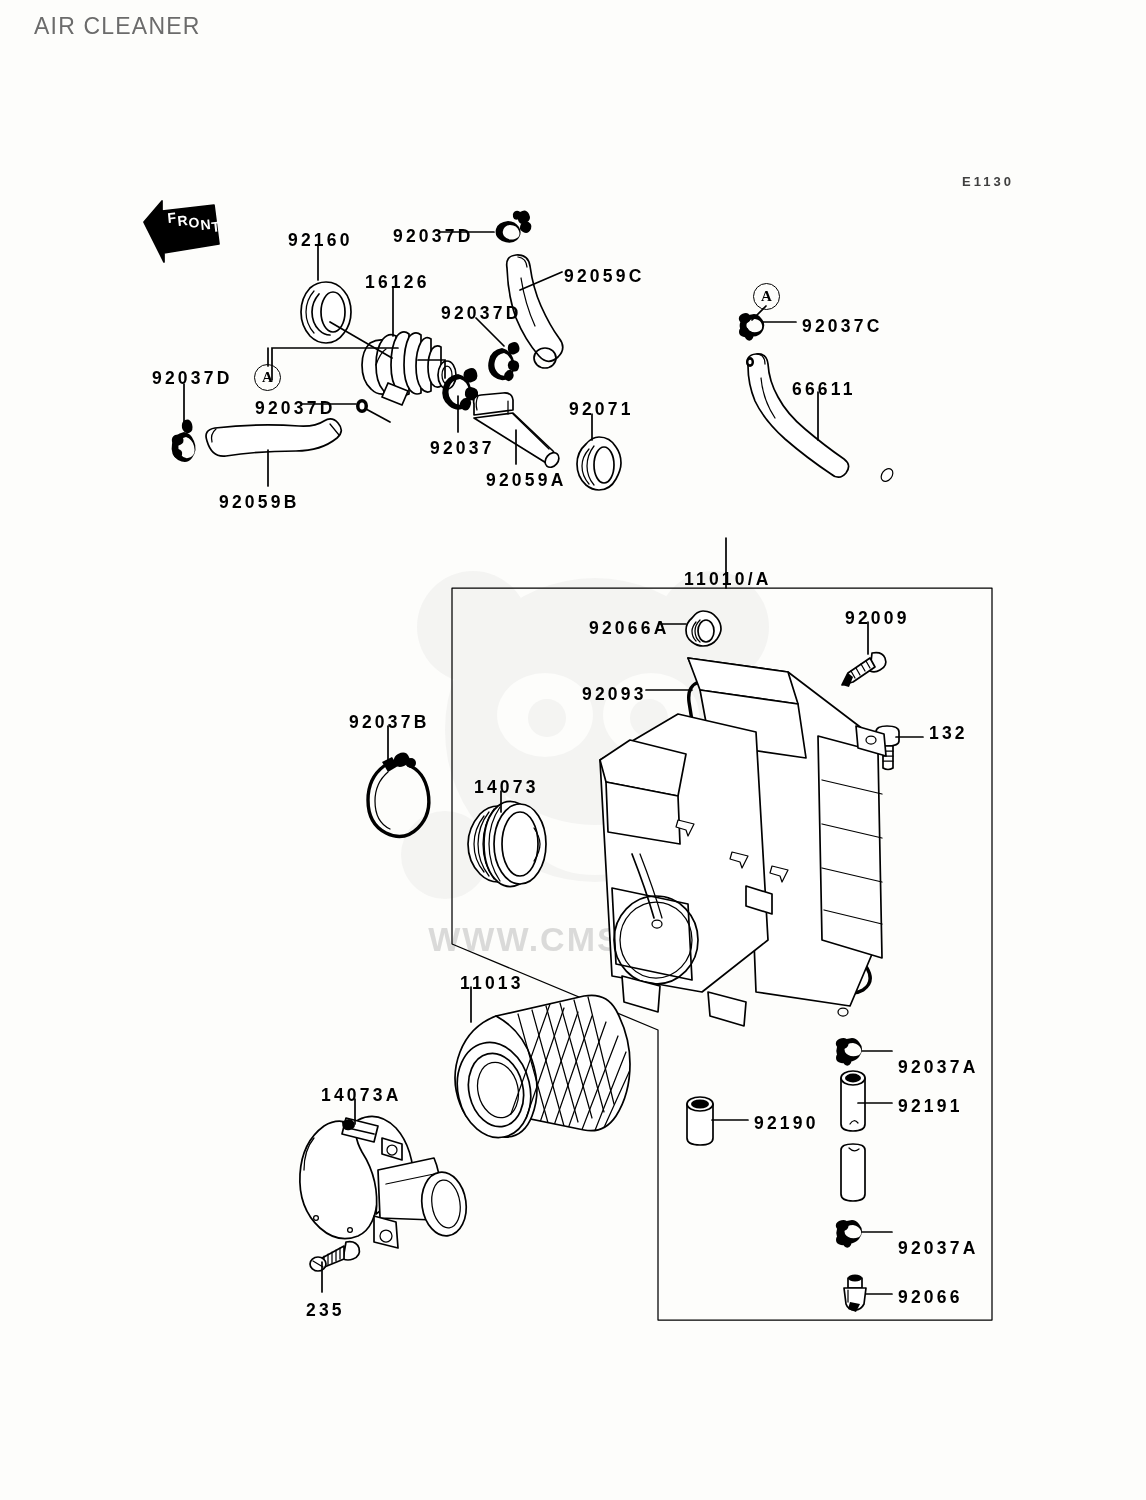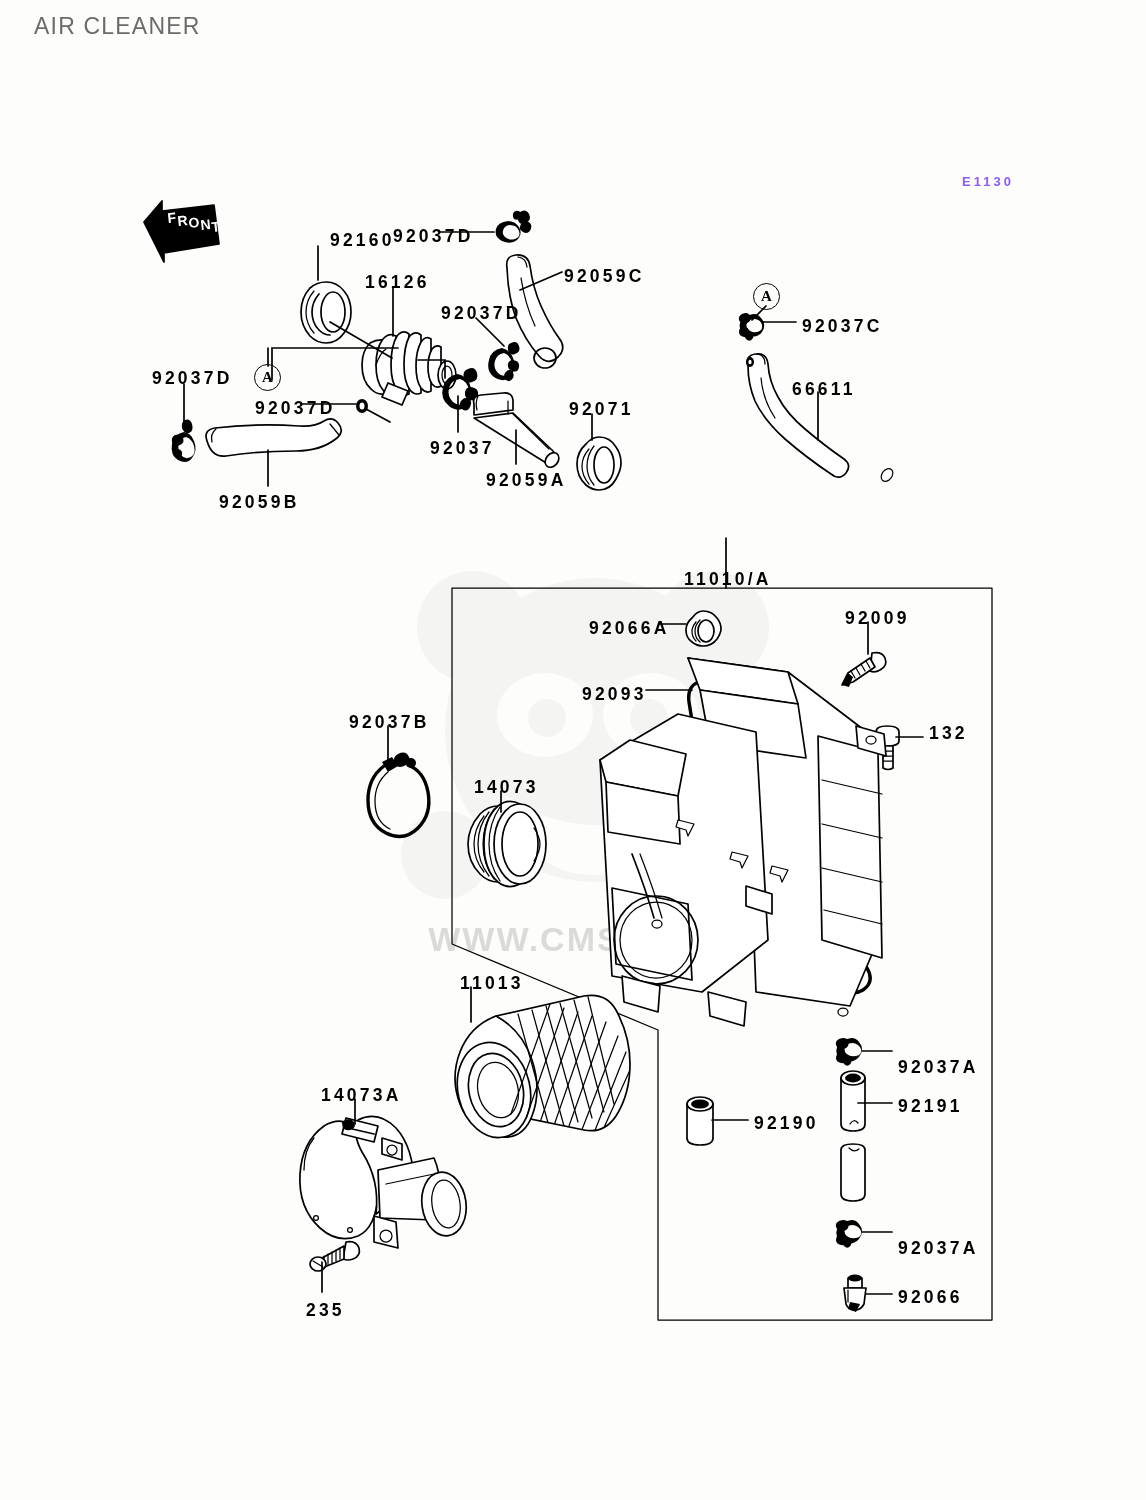--- a/index.html
+++ b/index.html
@@ -13,21 +13,21 @@
   }
   #stage{position:relative;width:1146px;height:1500px;border-radius:7px;}
 
   .page-title{
     position:absolute; left:34px; top:13px;
     font-size:23px; letter-spacing:1.2px;
     color:#6b6b6b; font-weight:400; white-space:nowrap;
   }
   .sheet-code{
     position:absolute; left:962px; top:174px;
-    font-size:13px; letter-spacing:3px; color:#8b5cf6;
+    font-size:13px; letter-spacing:3px; color:#404040;
     font-weight:700; white-space:nowrap;text-align:right;
   }
   .footer-cta{
     position:absolute; left:0; top:1438px; width:1146px;
     text-align:center; color:#c4131a; font-size:40px;
     font-family:"Liberation Sans", sans-serif; font-weight:700;
     letter-spacing:0px; white-space:nowrap;
   }
 
   
@@ -508,21 +508,21 @@
 
       <path d="M322 1292 L322 1262"></path>
     </g>
   </svg>
 
   <div class="ref-circle" style="left:254px;top:364px">A</div>
   <div class="ref-circle" style="left:753px;top:283px">A</div>
 
   <div id="callout-layer">
       <div class="lbl" style="left: 152px; top: 368px;">92037D</div>
-      <div class="lbl" style="left: 288px; top: 230px; margin-left: 42px;">92160</div>
+      <div class="lbl" style="left: 288px; top: 230px;">92160</div>
       <div class="lbl" style="left: 365px; top: 272px;">16126</div>
       <div class="lbl" style="left: 255px; top: 398px;">92037D</div>
       <div class="lbl" style="left: 393px; top: 226px;">92037D</div>
       <div class="lbl" style="left: 441px; top: 303px;">92037D</div>
       <div class="lbl" style="left: 564px; top: 266px;">92059C</div>
       <div class="lbl" style="left: 430px; top: 438px;">92037</div>
       <div class="lbl" style="left: 569px; top: 399px;">92071</div>
       <div class="lbl" style="left: 486px; top: 470px;">92059A</div>
       <div class="lbl" style="left: 219px; top: 492px;">92059B</div>
       <div class="lbl" style="left: 802px; top: 316px;">92037C</div>

